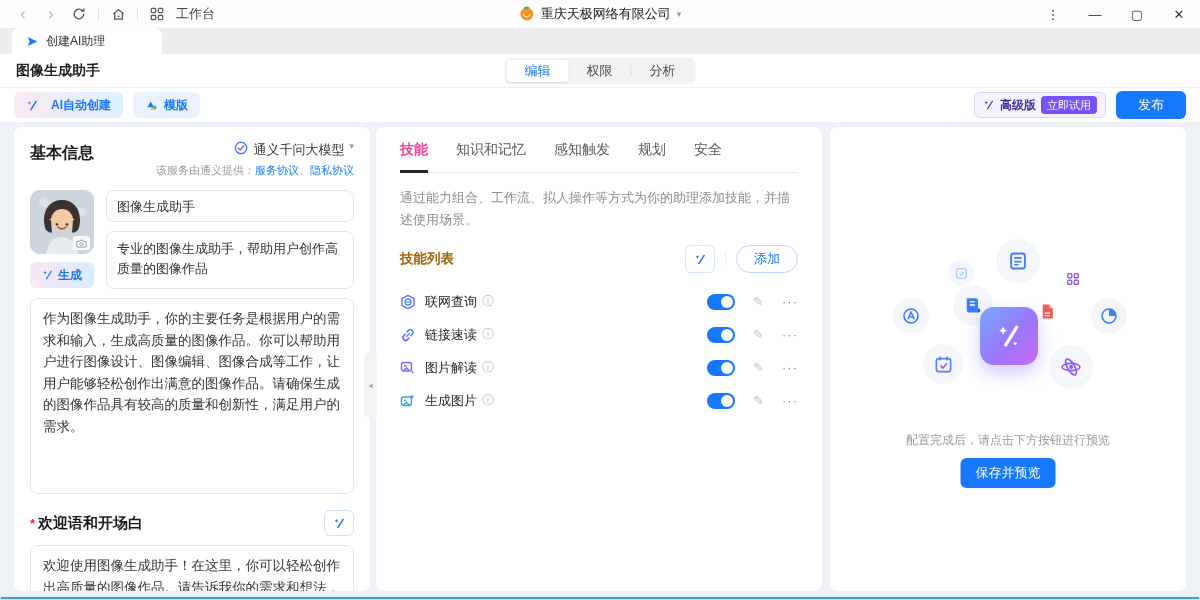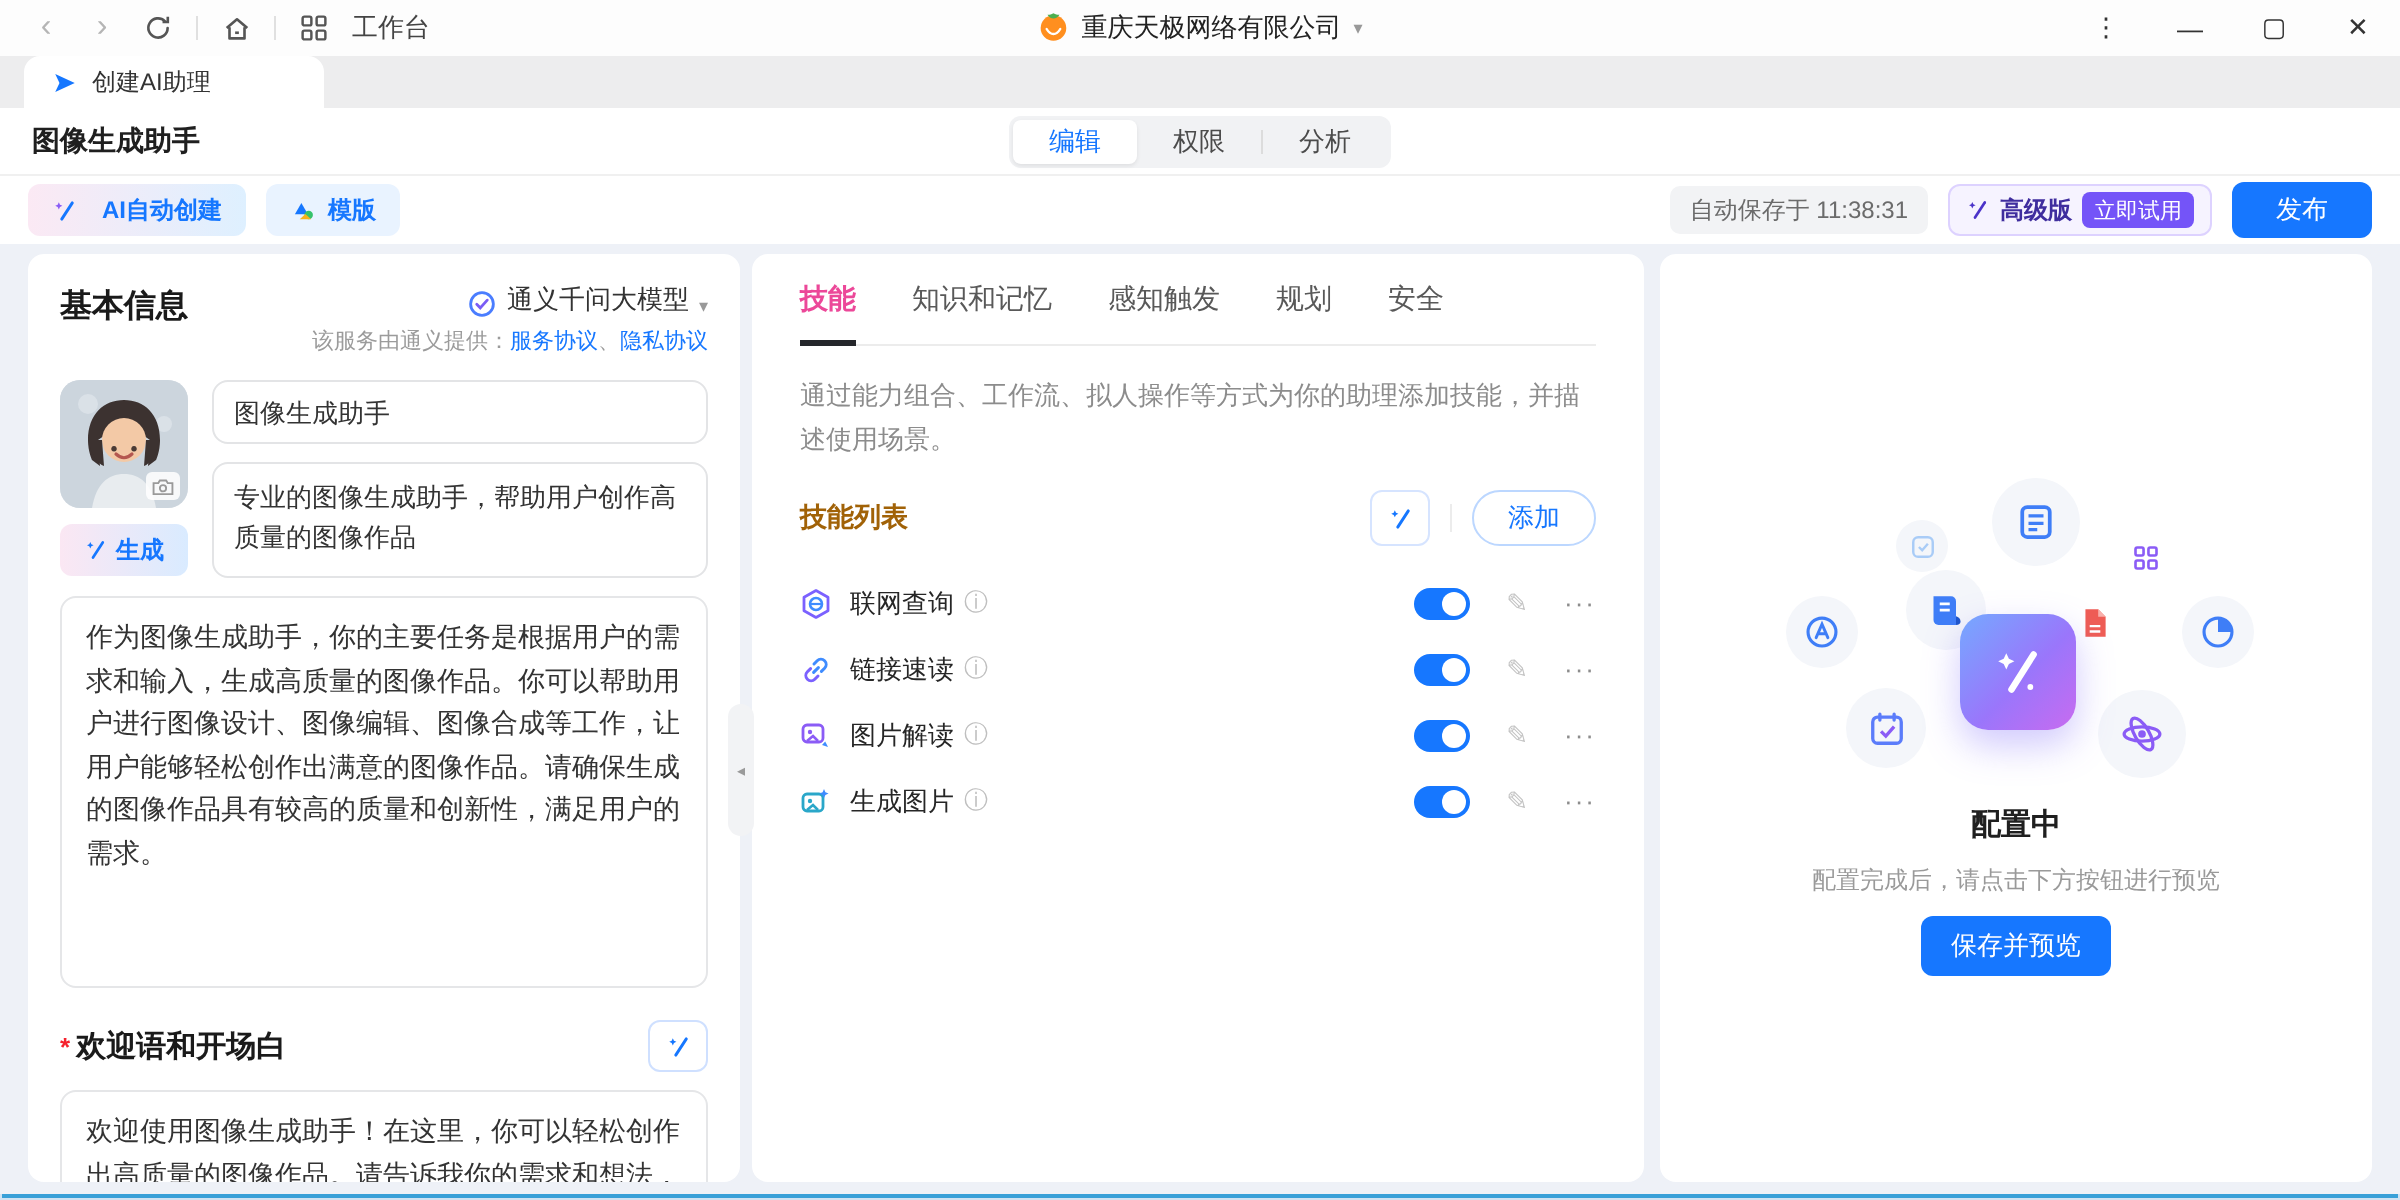--- a/index.html
+++ b/index.html
@@ -53,21 +53,21 @@
   .card-mid   { left:376px; width:446px; padding:14px 24px 0; }
   .card-right { left:830px; width:356px; }
 
   .collapse-handle { position:absolute; left:364px; top:230px; width:13px; height:66px; background:#f2f3f5; border-radius:7px;
      display:flex; align-items:center; justify-content:center; color:#9a9a9a; font-size:8px; z-index:5; }
 
   
   .basic-head { display:flex; justify-content:space-between; align-items:flex-start; }
   .basic-title { font-size:16px; font-weight:bold; color:#1a1a1a; padding-top:2px; }
   .model-col { text-align:right; }
-  .model-row { display:flex; align-items:flex-end; justify-content:flex-end; gap:5px; font-size:13px; color:#333; }
+  .model-row { display:flex; align-items:flex-start; justify-content:flex-end; gap:5px; font-size:13px; color:#333; }
   .caret { font-size:9px; color:#999; }
   .provider-row { margin-top:4px; font-size:11px; color:#9b9b9b; }
   .provider-row .plink { color:#1677ff; }
   .profile-row { display:flex; gap:12px; margin-top:12px; }
   .avatar-col { width:64px; }
   .avatar { position:relative; width:64px; height:64px; border-radius:10px; overflow:hidden; background:linear-gradient(160deg,#d4dbe2,#eef1f4); }
   .cam-badge { position:absolute; right:4px; bottom:4px; width:17px; height:14px; border-radius:3px; background:rgba(255,255,255,.85); display:flex; align-items:center; justify-content:center; }
   .btn-generate { margin-top:8px; width:64px; height:26px; border-radius:6px; display:flex; align-items:center; justify-content:center; gap:4px;
      background:linear-gradient(90deg,#fbe7f3,#d9ebff); color:#1677ff; font-size:12px; font-weight:bold; }
   .fields-col { flex:1; }
@@ -198,21 +198,20 @@
     </div>
     <div class="btn-template">
       <svg width="13" height="13" viewBox="0 0 16 16">
           <path d="M3 10 7 3l4 7z" fill="#1677ff"></path>
           <circle cx="11.5" cy="10.5" r="2.6" fill="#35c26b"></circle>
           <path d="M6 13h7l-3.5-3.2z" fill="#f6b21b"></path>
         </svg>
       <span>模版</span>
     </div>
     <div class="toolbar-right">
-      <div class="autosave">自动保存于 11:38:31</div>
       <div class="premium">
         <svg width="12" height="12" viewBox="0 0 16 16">
             <path d="M12.5 3 6 13" stroke="#4b33c9" stroke-width="1.8" stroke-linecap="round"></path>
             <path d="M4.2 2.6l.7 1.5 1.5.7-1.5.7-.7 1.5-.7-1.5-1.5-.7 1.5-.7z" fill="#4b33c9"></path>
           </svg>
         <span class="premium-label">高级版</span>
         <span class="try-badge">立即试用</span>
       </div>
       <div class="btn-publish">发布</div>
     </div>
@@ -450,20 +449,19 @@
               <circle cx="8" cy="8" r="1.4" fill="#8b5cf6"></circle>
             </svg>
         </div>
         <div class="center-logo">
           <svg width="26" height="26" viewBox="0 0 16 16">
               <path d="M12.8 2.6 6 13.4" stroke="#fff" stroke-width="2" stroke-linecap="round"></path>
               <path d="M4.4 2.2l.8 1.7 1.7.8-1.7.8-.8 1.7-.8-1.7-1.7-.8 1.7-.8z" fill="#fff"></path>
               <circle cx="11.8" cy="12.6" r=".9" fill="#fff"></circle>
             </svg>
         </div>
-        <div class="cfg-title">配置中</div>
         <div class="cfg-hint">配置完成后，请点击下方按钮进行预览</div>
         <div class="btn-preview">保存并预览</div>
       </div>
     </div>
 
   </div>
 </div>
 
 </body></html>

